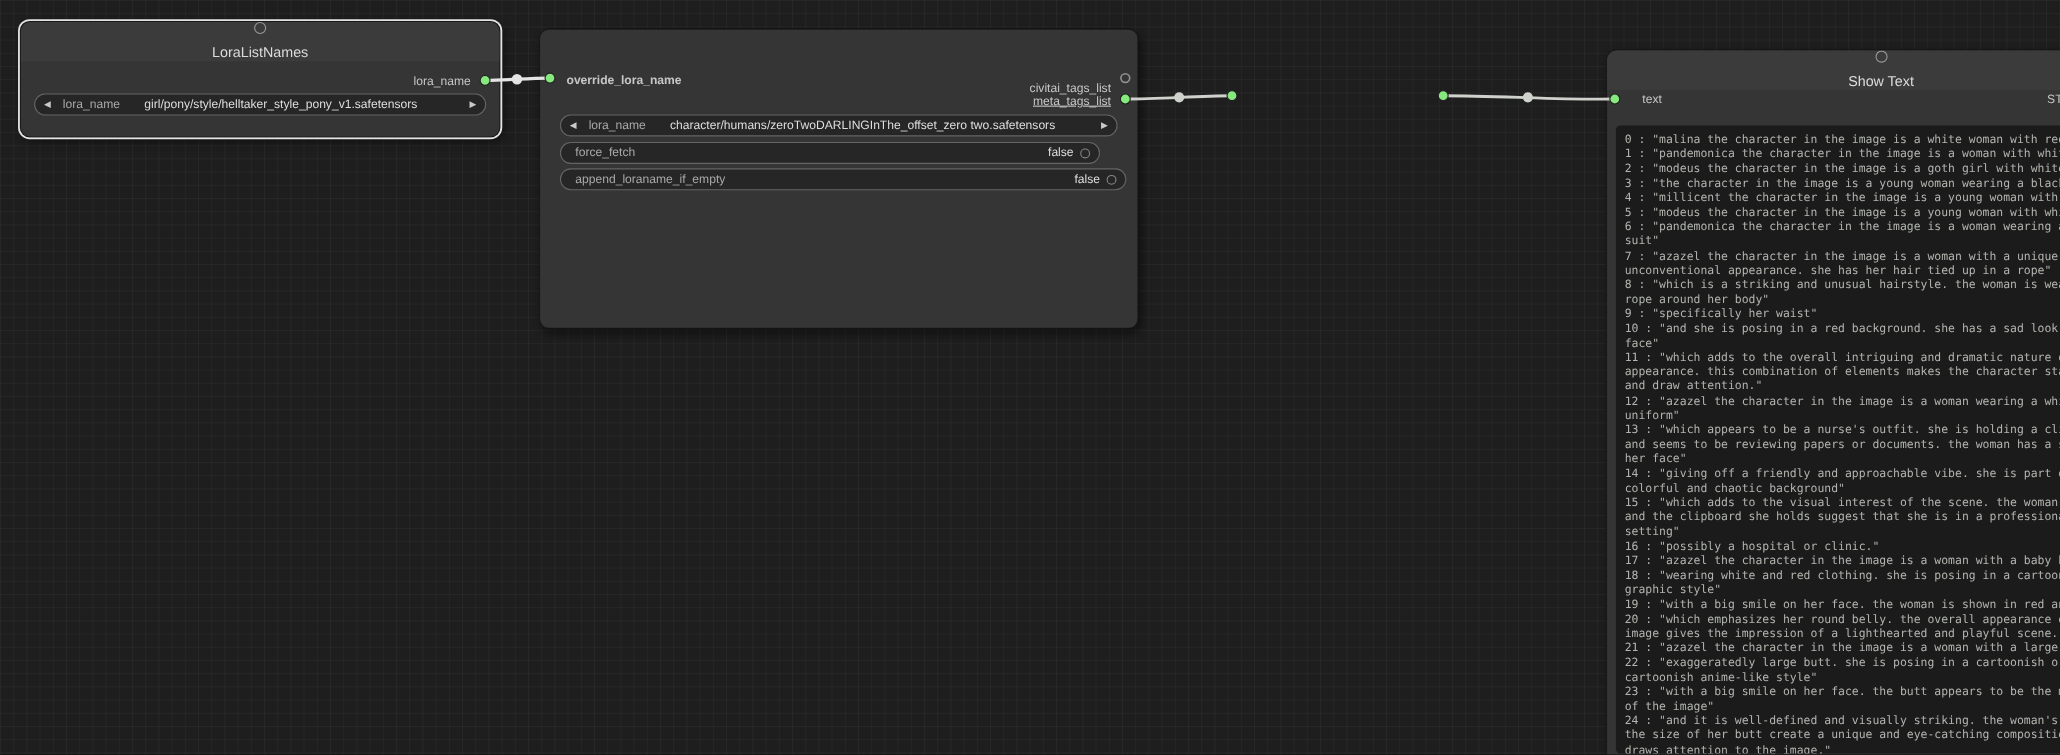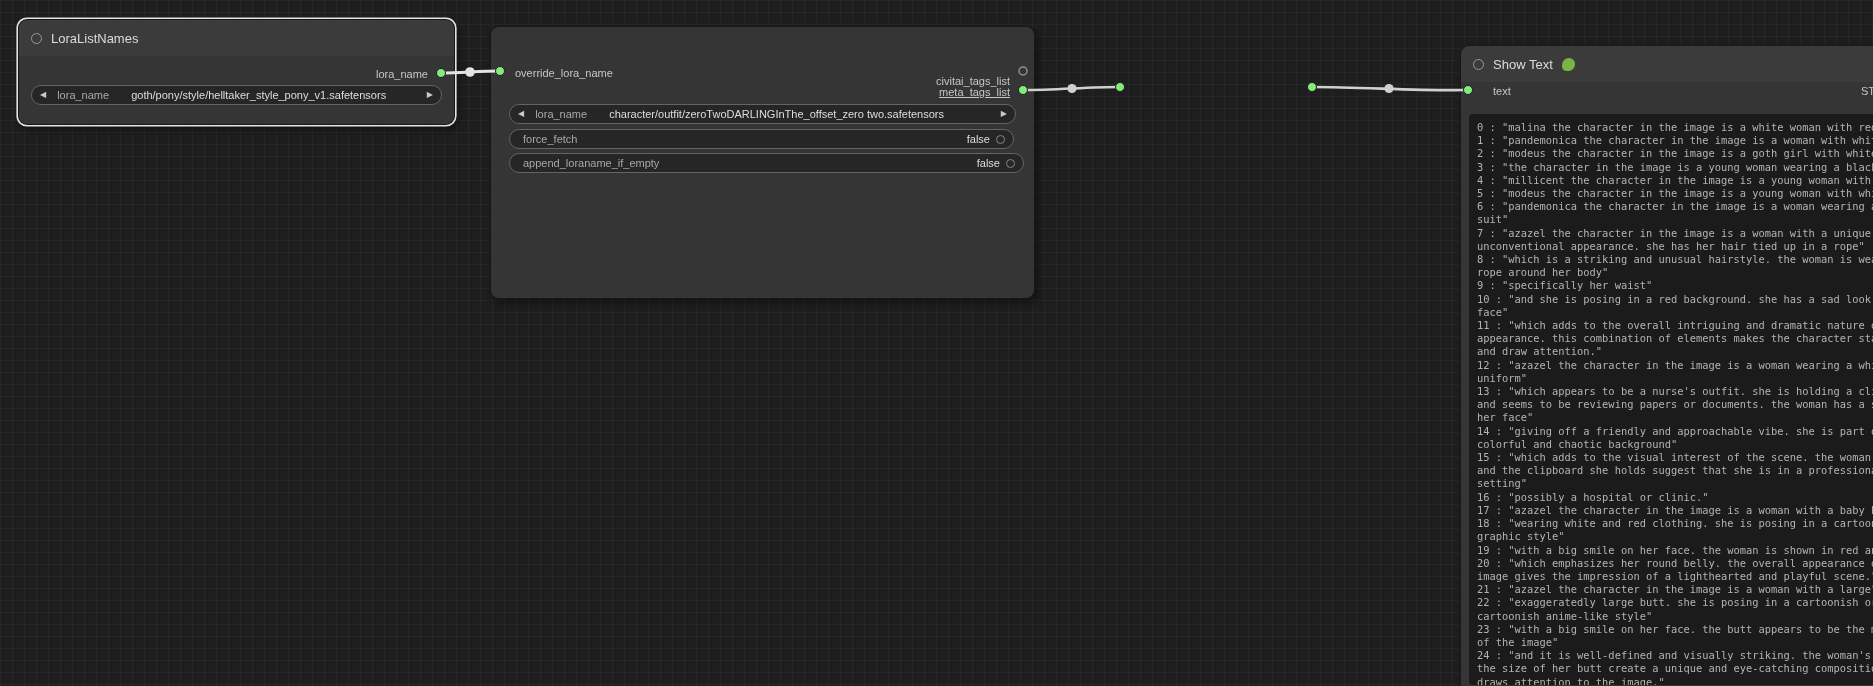--- a/index.html
+++ b/index.html
@@ -16,21 +16,21 @@
     position:absolute;background:#353535;border-radius:9px;
     border:1px solid rgba(0,0,0,0.55);
     box-shadow:3px 4px 9px rgba(0,0,0,0.45);
     box-sizing:border-box;
   }
   .node.selected{box-shadow:0 0 0 1.6px #e4e4e4, 3px 4px 9px rgba(0,0,0,0.45);}
   .node-title{
     position:absolute;left:0;top:0;right:0;height:36px;background:#3b3b3b;
     border-radius:9px 9px 0 0;display:flex;align-items:center;gap:9px;
     padding:0 12px;font-size:13px;font-weight:500;color:#dcdcdc;box-sizing:border-box;
-    white-space:nowrap;overflow:hidden;
+    white-space:nowrap;overflow:hidden;flex-direction:column;
   }
   .title-dot{
     width:11px;height:11px;border-radius:50%;border:1.5px solid #9a9a9a;
     box-sizing:border-box;flex:none;background:transparent;
   }
   .slot-label{position:absolute;font-size:11px;color:#c6c6c6;white-space:nowrap;}
   .widget{
     position:absolute;height:20px;background:#262626;border:1px solid #646464;
     border-radius:10px;display:flex;align-items:center;font-size:11px;
     color:#c9c9c9;padding:0 8px;box-sizing:border-box;gap:6px;overflow:hidden;
@@ -70,36 +70,36 @@
 
   <div class="node selected" style="left:18px;top:19px;width:437px;height:106px;">
     <div class="node-title">
       <span class="title-dot"></span>
       <span>LoraListNames</span>
     </div>
     <span class="slot-label" style="right:26px;top:48px;">lora_name</span>
     <div class="widget" style="left:12px;right:12px;top:65px;">
       <span class="combo-arrow">◀</span>
       <span class="widget-label">lora_name</span>
-      <span class="widget-value">goth/pony/style/helltaker_style_pony_v1.safetensors</span>
+      <span class="widget-value">girl/pony/style/helltaker_style_pony_v1.safetensors</span>
       <span class="combo-arrow">▶</span>
     </div>
   </div>
 
   <div class="node" style="left:490px;top:26px;width:545px;height:273px;">
-    <span class="slot-label" style="left:24px;top:40px;">override_lora_name</span>
+    <span class="slot-label" style="left:24px;top:40px;font-weight:bold;">override_lora_name</span>
     <span class="slot-label" style="right:24px;top:48px;">civitai_tags_list</span>
     <span class="slot-label" style="right:24px;top:59px;text-decoration:underline;">meta_tags_list</span>
     <div class="widget" style="left:18px;right:18px;top:77px;">
       <span class="combo-arrow">◀</span>
       <span class="widget-label">lora_name</span>
-      <span class="widget-value">character/outfit/zeroTwoDARLINGInThe_offset_zero two.safetensors</span>
+      <span class="widget-value">character/humans/zeroTwoDARLINGInThe_offset_zero two.safetensors</span>
       <span class="combo-arrow">▶</span>
     </div>
-    <div class="widget" style="left:18px;right:20px;top:102px;">
+    <div class="widget" style="left:18px;right:34px;top:102px;">
       <span class="widget-label">force_fetch</span>
       <span class="spacer"></span>
       <span class="widget-value fixed">false</span>
       <span class="toggle-dot"></span>
     </div>
     <div class="widget" style="left:18px;right:10px;top:126px;">
       <span class="widget-label">append_loraname_if_empty</span>
       <span class="spacer"></span>
       <span class="widget-value fixed">false</span>
       <span class="toggle-dot"></span>

